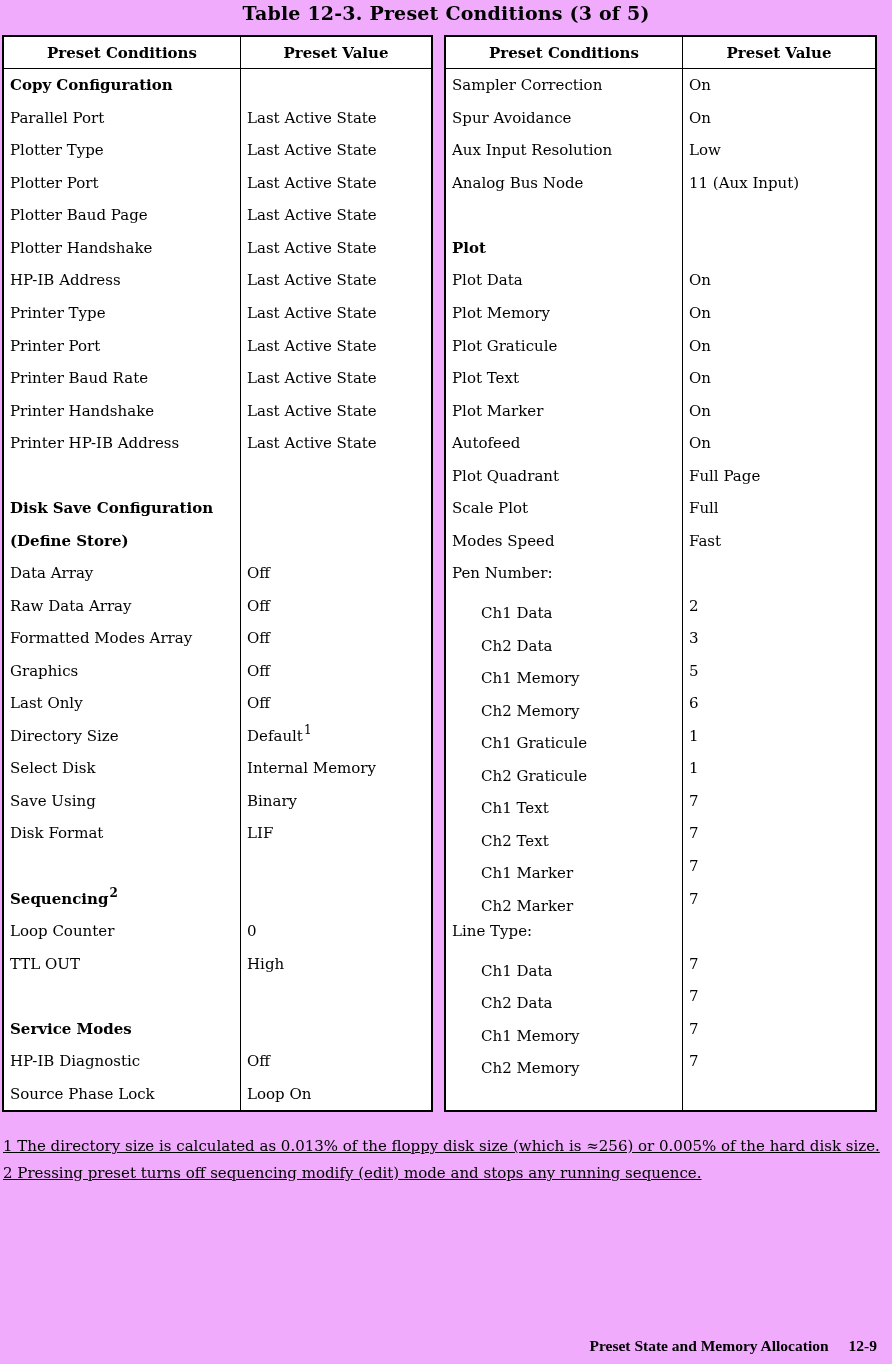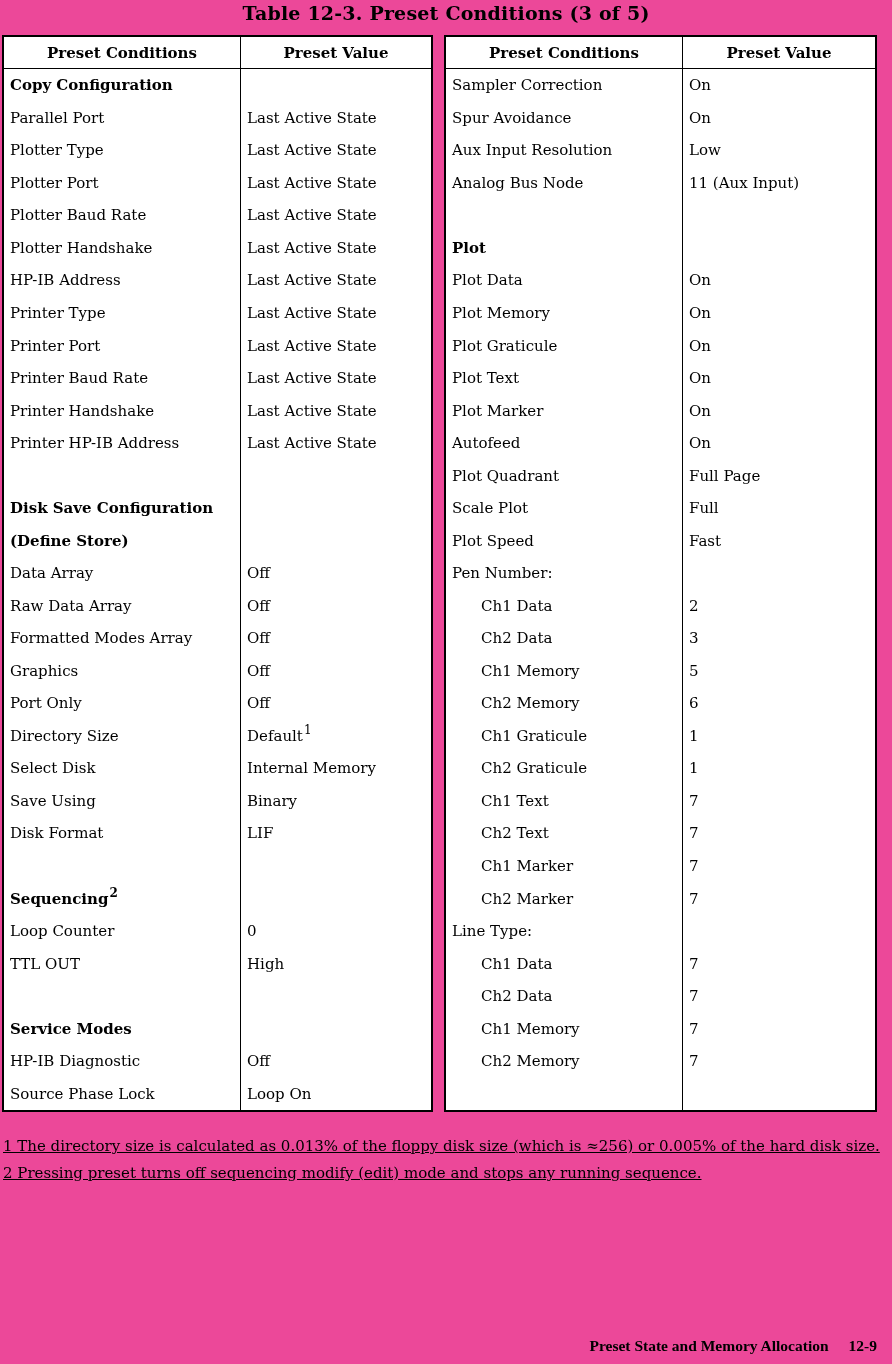--- a/index.html
+++ b/index.html
@@ -1,21 +1,21 @@
 <!DOCTYPE html>
 <html><head>
 <meta charset="utf-8">
 <style>
   * { margin: 0; padding: 0; box-sizing: border-box; }
   html, body { background: #ffffff; }
   .page {
     position: relative;
     width: 892px;
     height: 1364px;
-    background: #ec4899;
+    background: #f0abfc;
     color: #000000;
     font-family: "DejaVu Serif", serif;
     overflow: hidden;
   }
   .title {
     position: absolute;
     top: 1px;
     left: 0;
     width: 100%;
     text-align: center;
@@ -59,21 +59,21 @@
   .cell {
     display: flex;
     align-items: center;
     font-size: 15px;
     white-space: nowrap;
     overflow: visible;
   }
   .cell.label { width: 237px; border-right: 1px solid #000000; padding-left: 6px; }
   .cell.value { flex: 1; padding-left: 6px; }
   .cell.bold  { font-weight: bold; }
-  .cell.indent { padding-left: 35px; }
+  .cell.indent { padding-left: 35px; align-items: flex-end; }
   sup {
     font-size: 12px;
     line-height: 0;
     position: relative;
     top: -6px;
     margin-left: 1px;
   }
   .footnotes {
     position: absolute;
     left: 3px;
@@ -134,21 +134,21 @@
         <div class="row">
           <div class="cell label">
             <span>Plotter Port</span>
           </div>
           <div class="cell value">
             <span>Last Active State</span>
           </div>
         </div>
         <div class="row">
           <div class="cell label">
-            <span>Plotter Baud Rate</span>
+            <span>Plotter Baud Page</span>
           </div>
           <div class="cell value">
             <span>Last Active State</span>
           </div>
         </div>
         <div class="row">
           <div class="cell label">
             <span>Plotter Handshake</span>
           </div>
           <div class="cell value">
@@ -254,21 +254,21 @@
         <div class="row">
           <div class="cell label">
             <span>Graphics</span>
           </div>
           <div class="cell value">
             <span>Off</span>
           </div>
         </div>
         <div class="row">
           <div class="cell label">
-            <span>Port Only</span>
+            <span>Last Only</span>
           </div>
           <div class="cell value">
             <span>Off</span>
           </div>
         </div>
         <div class="row">
           <div class="cell label">
             <span>Directory Size</span>
           </div>
           <div class="cell value">
@@ -481,21 +481,21 @@
         <div class="row">
           <div class="cell label">
             <span>Scale Plot</span>
           </div>
           <div class="cell value">
             <span>Full</span>
           </div>
         </div>
         <div class="row">
           <div class="cell label">
-            <span>Plot Speed</span>
+            <span>Modes Speed</span>
           </div>
           <div class="cell value">
             <span>Fast</span>
           </div>
         </div>
         <div class="row">
           <div class="cell label">
             <span>Pen Number:</span>
           </div>
           <div class="cell value">

